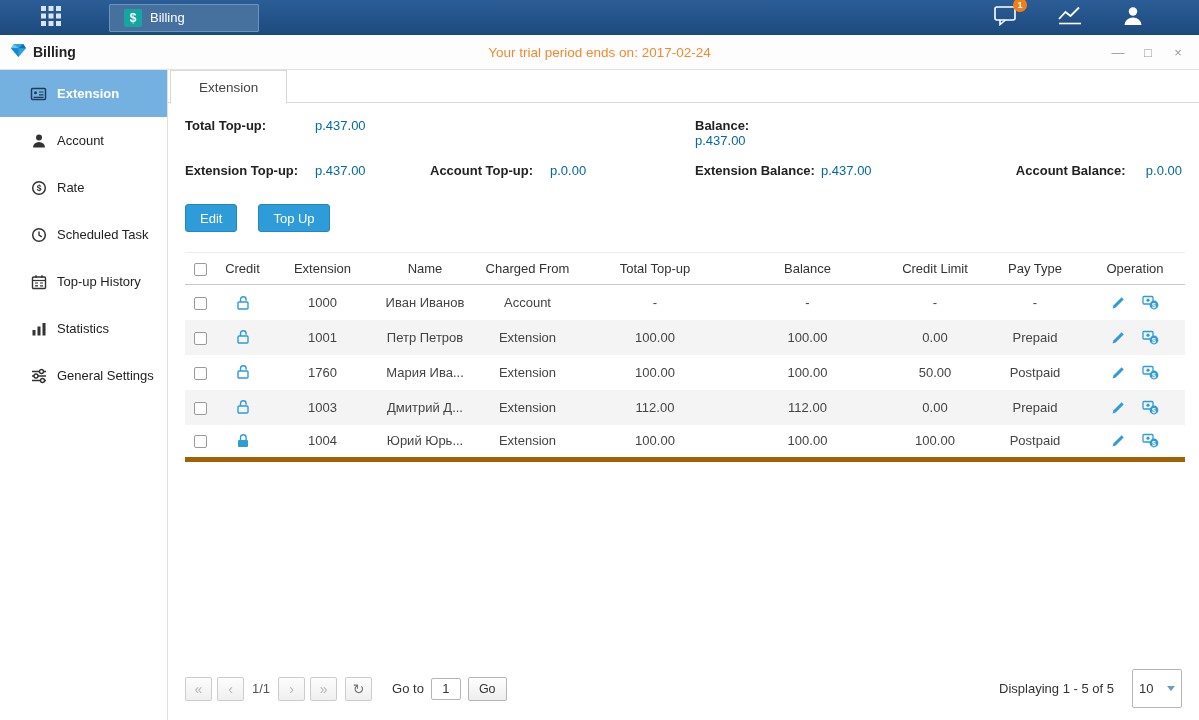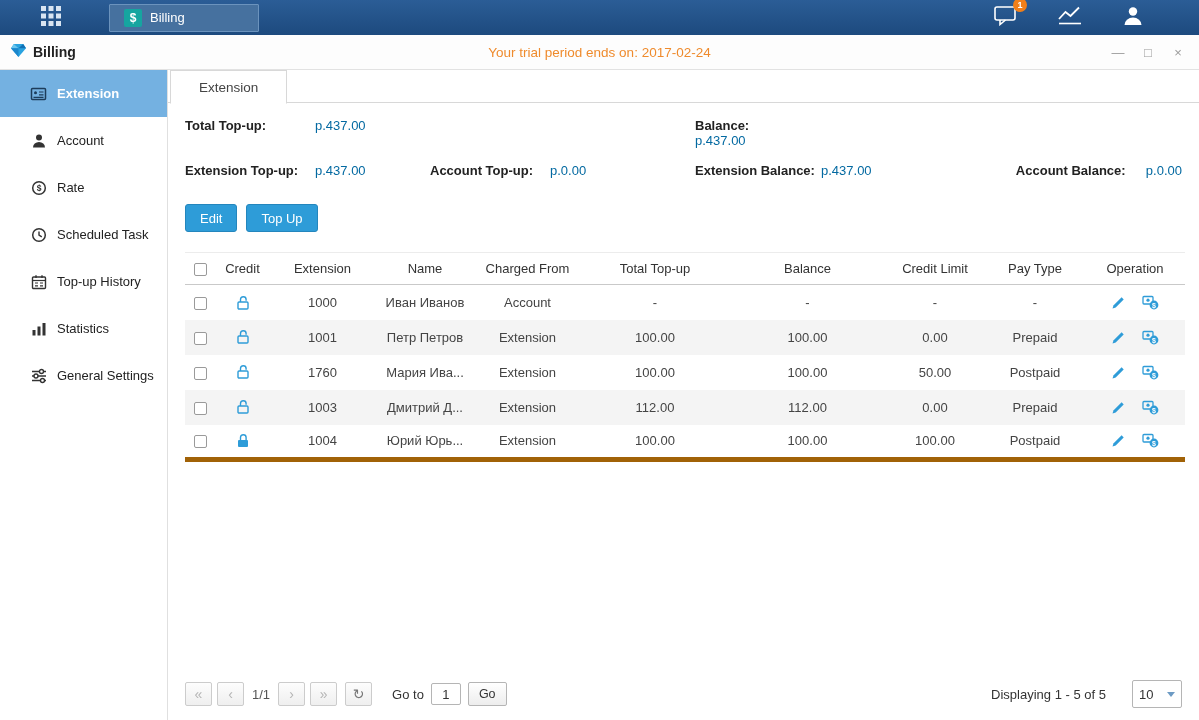--- a/index.html
+++ b/index.html
@@ -45,21 +45,21 @@
   .sum-label { font-weight:bold; color:#222; flex-shrink:0; }
   .sum-value { color:#0369a1; }
   .r1c1 { grid-column:1; grid-row:1; } .r1c3 { grid-column:3; grid-row:1;flex-direction:column; }
   .r2c1 { grid-column:1; grid-row:2; } .r2c2 { grid-column:2; grid-row:2; }
   .r2c3 { grid-column:3; grid-row:2; } .r2c4 { grid-column:4; grid-row:2;justify-content:flex-end; }
   .r1c1 .sum-label,.r2c1 .sum-label { width:130px; }
   .r2c2 .sum-label { width:120px; }
   .r1c3 .sum-label,.r2c3 .sum-label { width:126px; }
   .r2c4 .sum-label { width:130px; }
 
-  .actions { display:flex; gap:9px; padding:26px 17px 0; }
+  .actions { display:flex; gap:21px; padding:26px 17px 0; }
   .btn-primary { background:#2e9cd8; border:1px solid #2486bd; color:#fff; font-size:13px; height:28px; padding:0 14px; border-radius:3px; cursor:pointer; font-family:inherit; }
 
   
   .tbl-wrap { padding:20px 14px 0 17px; }
   table { width:100%; border-collapse:collapse; table-layout:fixed; border-top:1px solid #ececec; }
   th { height:32px; font-weight:normal; font-size:13px; color:#333; text-align:center; border-bottom:1px solid #c9c9c9; background:#fff; }
   td { height:35px; font-size:13px; color:#444; text-align:center; overflow:hidden; white-space:nowrap; text-overflow:ellipsis; }
   tbody tr:nth-child(even) { background:#f4f4f4; }
   tbody tr:last-child td { border-bottom:5px solid #a16207; }
   .checkbox { display:inline-block; width:13px; height:13px; border:1px solid #9a9a9a; border-radius:2px; background:#fff; vertical-align:middle; cursor:pointer; }
@@ -68,23 +68,23 @@
   .status-icon { display:inline-flex; vertical-align:middle; }
 
   
   .pagination { margin-top:auto; display:flex; align-items:center; padding:0 17px 12px; flex-shrink:0; }
   .pg-btn { width:27px; height:24px; border:1px solid #ccc; border-radius:2px; background:linear-gradient(#fdfdfd,#efefef); color:#b5b5b5; font-size:14px; display:flex; align-items:center; justify-content:center; margin-right:5px; cursor:pointer; user-select:none; }
   .pg-btn.refresh { color:#777; font-size:14px; margin-left:3px; }
   .pg-indicator { margin:0 8px 0 3px; color:#555; font-size:13px; }
   .goto-label { margin:0 7px 0 15px; color:#333; font-size:13px; }
   .goto-input { width:30px; height:22px; border:1px solid #b5b5b5; border-radius:2px; text-align:center; font-size:13px; font-family:inherit; color:#333; }
   .go-btn { height:24px; padding:0 10px; margin-left:7px; border:1px solid #b5b5b5; border-radius:2px; background:linear-gradient(#fff,#ededed); font-size:12.5px; color:#333; cursor:pointer; font-family:inherit; }
-  .pg-right { margin-left:auto; display:flex; align-items:center; gap:26px; }
+  .pg-right { margin-left:auto; display:flex; align-items:center; gap:18px; }
   .displaying { font-size:13px; color:#333; }
-  .page-size-select { width:50px; height:28px; border:1px solid #b5b5b5; border-radius:2px; display:flex; align-items:center; justify-content:space-between; padding:0 6px; font-size:13px; color:#333; cursor:pointer; background:#fff; }
+  .page-size-select { width:50px; height:39px; border:1px solid #b5b5b5; border-radius:2px; display:flex; align-items:center; justify-content:space-between; padding:0 6px; font-size:13px; color:#333; cursor:pointer; background:#fff; }
   .caret-down { width:0; height:0; border-left:4px solid transparent; border-right:4px solid transparent; border-top:5px solid #6d9bc4; }
 </style>
 </head>
 <body>
 
 <div class="screen">
 
   <div class="topbar">
     <div class="apps-btn">
       <span>

